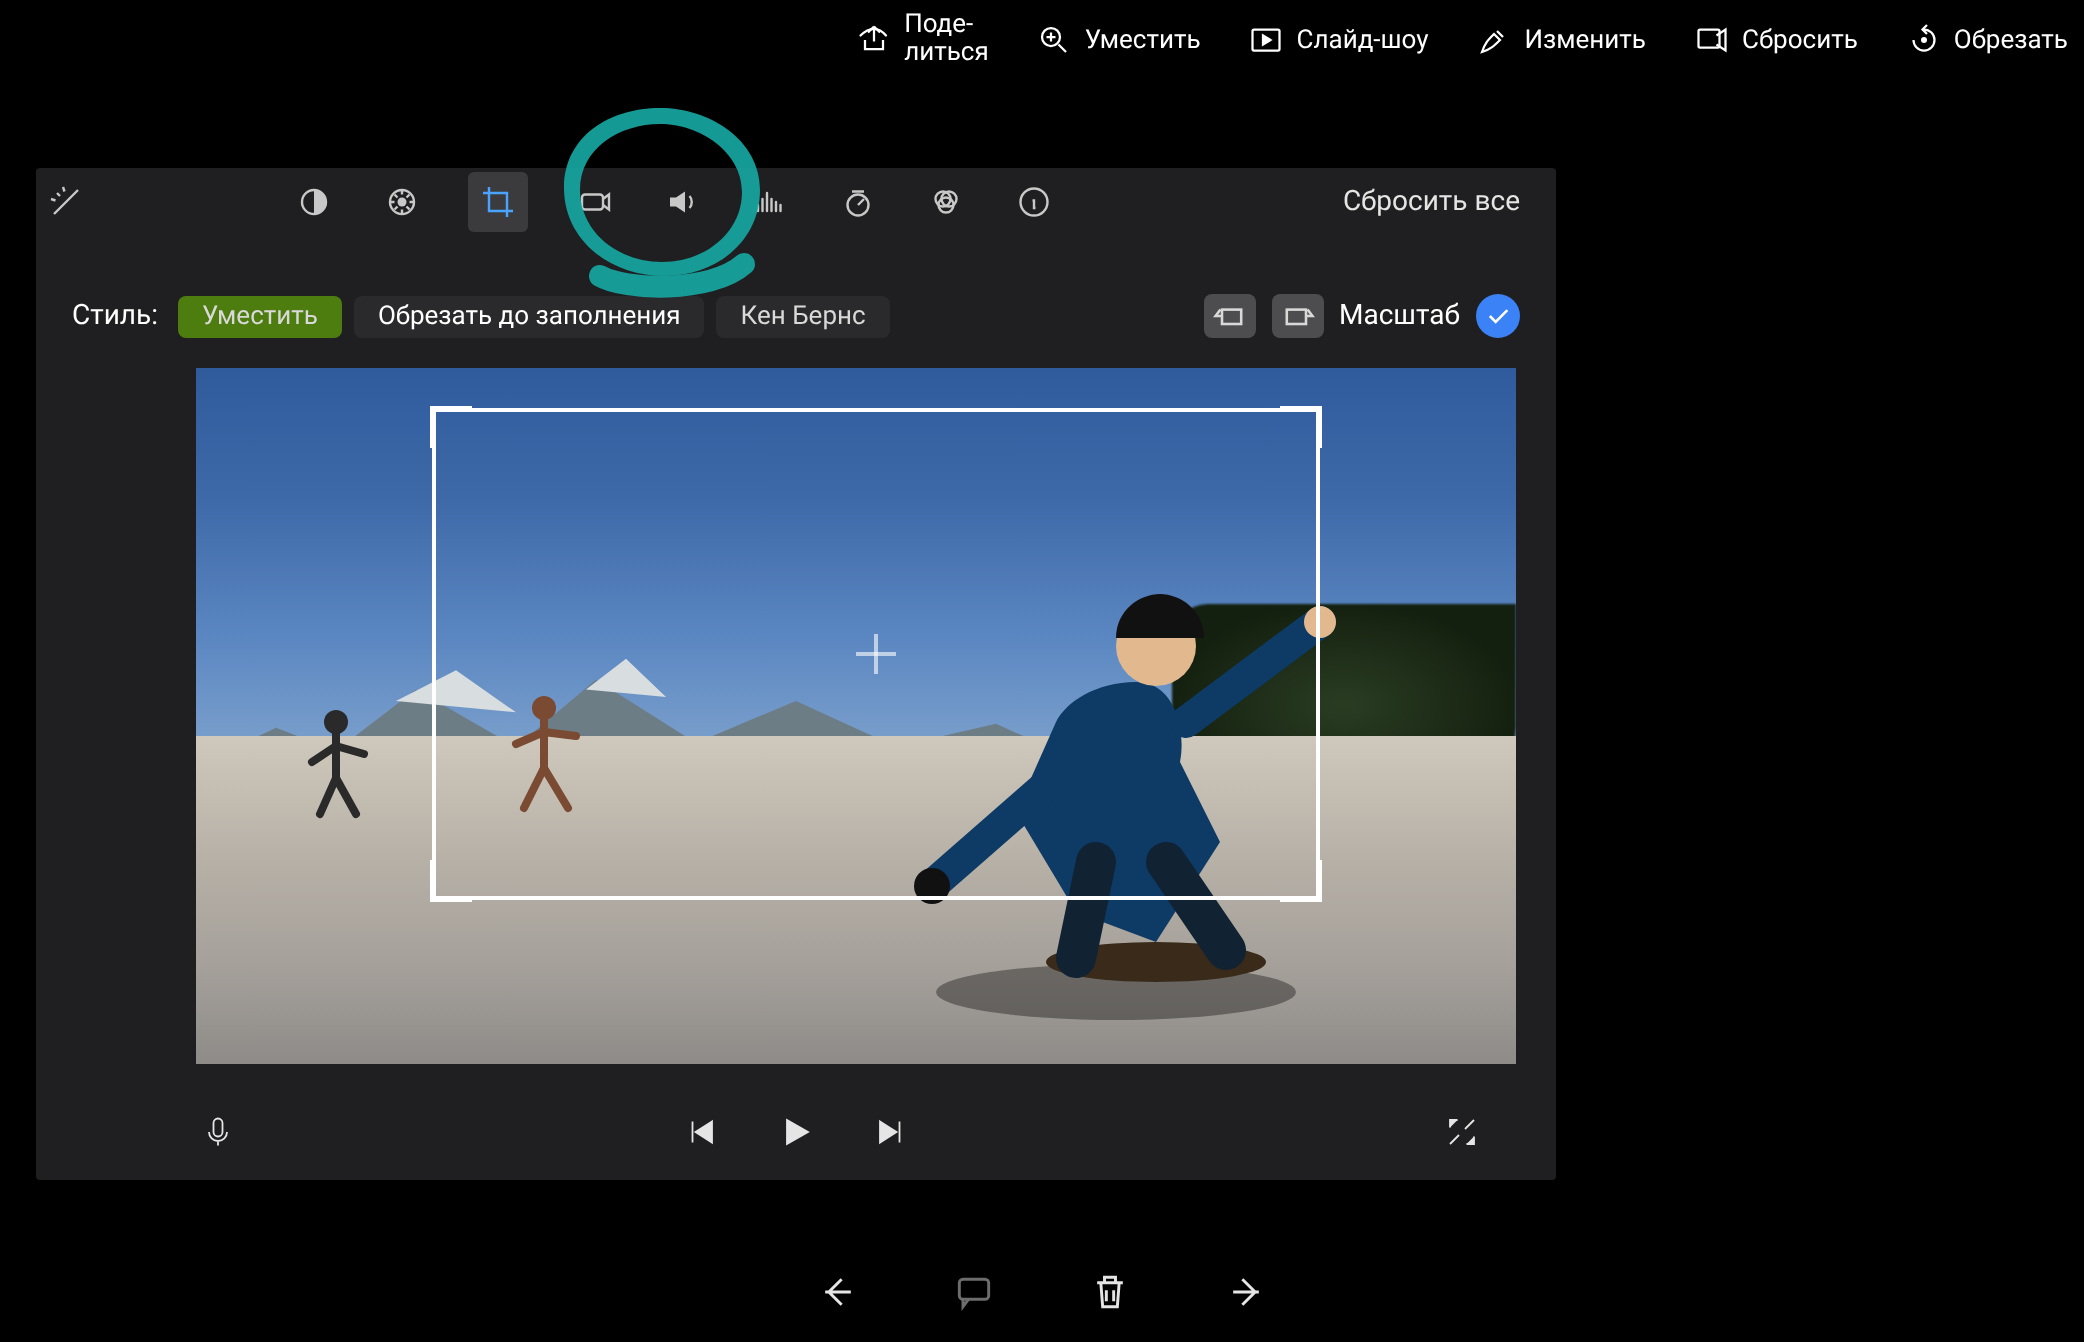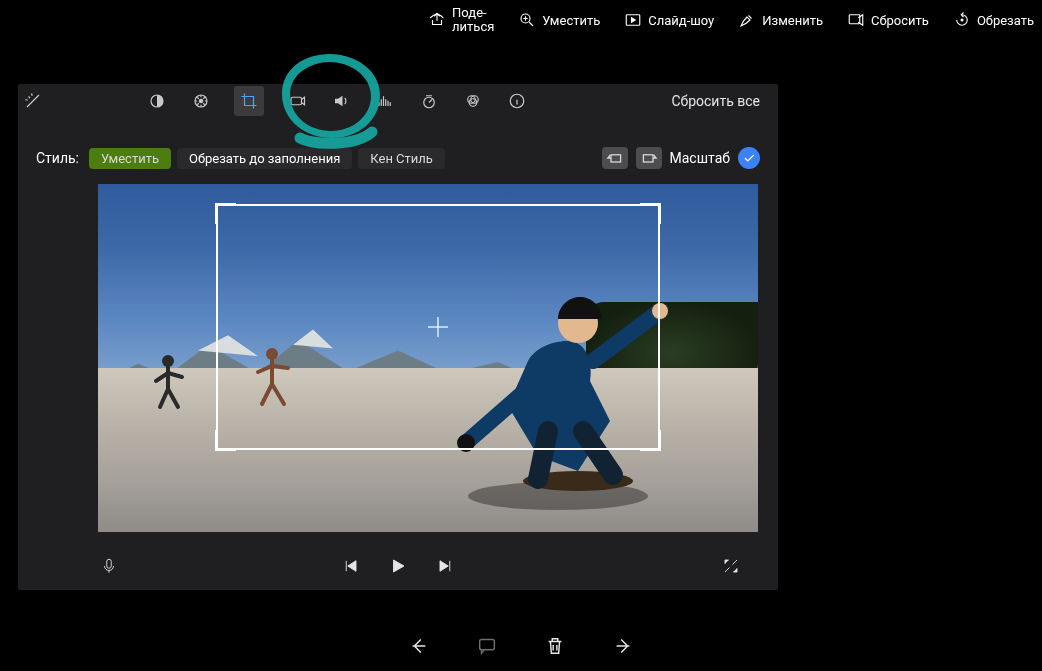--- a/index.html
+++ b/index.html
@@ -223,21 +223,21 @@
           <path d="M30 94c12 7 55 9 72-6" stroke="#16a6a1" stroke-width="11" fill="none" stroke-linecap="round" opacity="0.92"></path>
         </svg>
       </div>
     </div>
 
     <div class="style-row">
       <span>Стиль:</span>
       <div class="seg">
         <span class="seg-btn">Уместить</span>
         <span class="seg-btn active">Обрезать до заполнения</span>
-        <span class="seg-btn plain">Кен Стиль</span>
+        <span class="seg-btn plain">Кен Бернс</span>
       </div>
 
       <div class="style-right">
         <span class="rot-btn">
           <svg viewBox="0 0 24 20" width="20" height="16">
               <rect x="7" y="6" width="12" height="9"></rect>
               <path d="M7 10H3l3-4"></path>
             </svg>
         </span>
         <span class="rot-btn">

